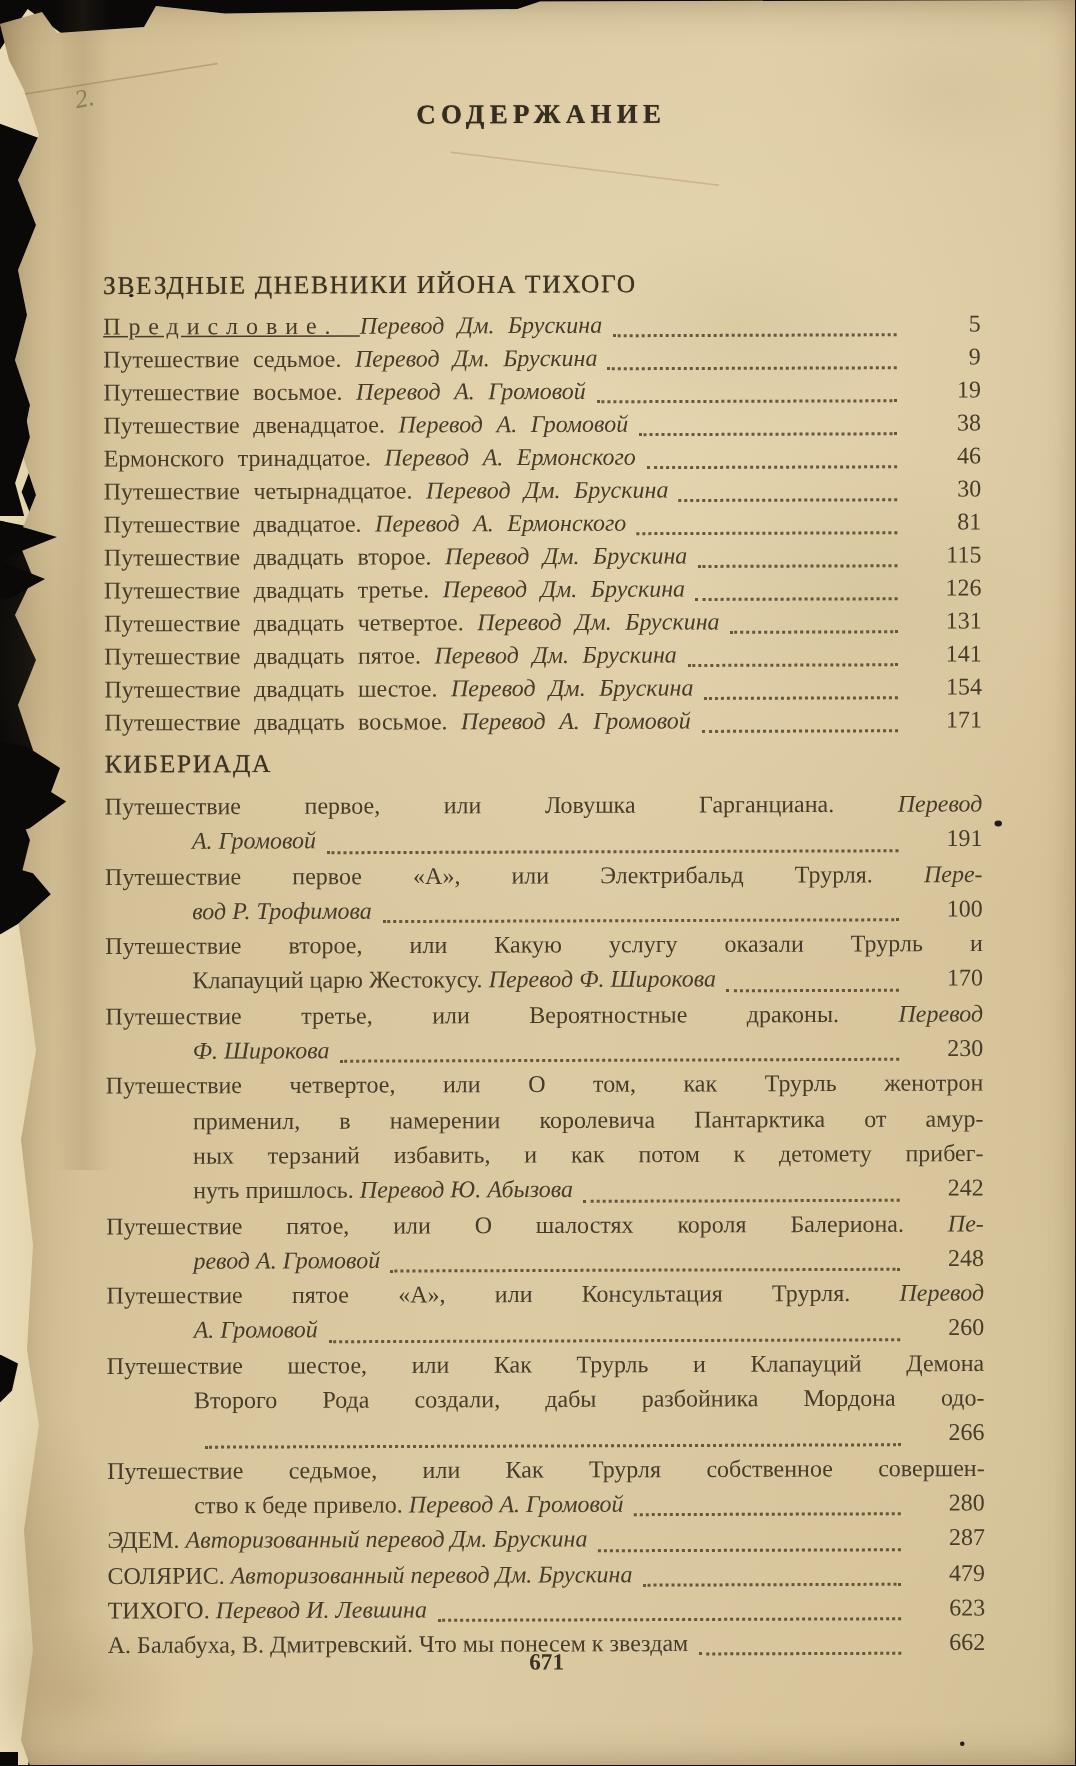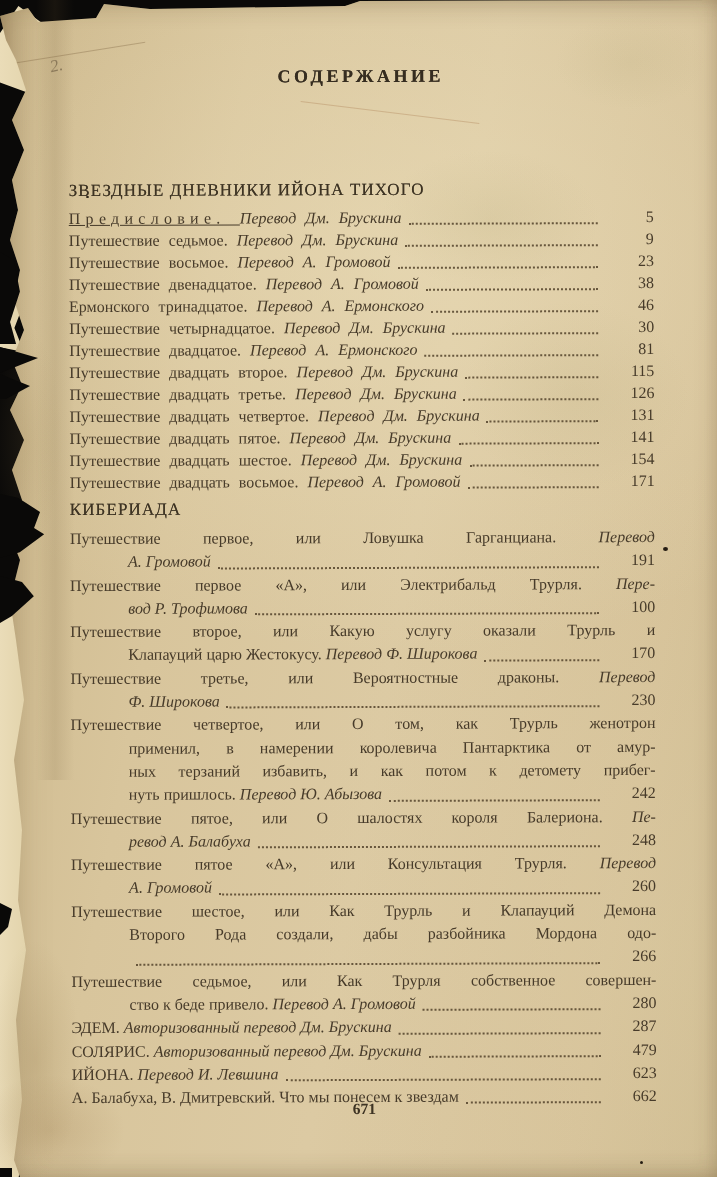--- a/index.html
+++ b/index.html
@@ -138,21 +138,21 @@
               <div class="line last">
                 <span class="txt"><span>Путешествие седьмое. </span><i>Перевод Дм. Брускина</i></span>
                 <span class="leader"></span>
                 <span class="pg">9</span>
               </div>
             </div>
             <div class="entry">
               <div class="line last">
                 <span class="txt"><span>Путешествие восьмое. </span><i>Перевод А. Громовой</i></span>
                 <span class="leader"></span>
-                <span class="pg">23</span>
+                <span class="pg">19</span>
               </div>
             </div>
             <div class="entry">
               <div class="line last">
                 <span class="txt"><span>Путешествие двенадцатое. </span><i>Перевод А. Громовой</i></span>
                 <span class="leader"></span>
                 <span class="pg">38</span>
               </div>
             </div>
             <div class="entry">
@@ -261,21 +261,21 @@
               <div class="line ind just"><span class="txt"><span>ных терзаний избавить, и как потом к детомету прибег-</span></span></div>
               <div class="line ind last">
                 <span class="txt"><span>нуть пришлось. </span><i>Перевод Ю. Абызова</i></span>
                 <span class="leader"></span>
                 <span class="pg">242</span>
               </div>
             </div>
             <div class="entry">
               <div class="line just"><span class="txt"><span>Путешествие пятое, или О шалостях короля Балериона. </span><i>Пе-</i></span></div>
               <div class="line ind last">
-                <span class="txt"><i>ревод А. Балабуха</i></span>
+                <span class="txt"><i>ревод А. Громовой</i></span>
                 <span class="leader"></span>
                 <span class="pg">248</span>
               </div>
             </div>
             <div class="entry">
               <div class="line just"><span class="txt"><span>Путешествие пятое «А», или Консультация Трурля. </span><i>Перевод</i></span></div>
               <div class="line ind last">
                 <span class="txt"><i>А. Громовой</i></span>
                 <span class="leader"></span>
                 <span class="pg">260</span>
@@ -306,21 +306,21 @@
             </div>
             <div class="entry">
               <div class="line last">
                 <span class="txt"><span>СОЛЯРИС. </span><i>Авторизованный перевод Дм. Брускина</i></span>
                 <span class="leader"></span>
                 <span class="pg">479</span>
               </div>
             </div>
             <div class="entry">
               <div class="line last">
-                <span class="txt"><span>ИЙОНА. </span><i>Перевод И. Левшина</i></span>
+                <span class="txt"><span>ТИХОГО. </span><i>Перевод И. Левшина</i></span>
                 <span class="leader"></span>
                 <span class="pg">623</span>
               </div>
             </div>
             <div class="entry">
               <div class="line last">
                 <span class="txt"><span>А. Балабуха, В. Дмитревский. Что мы понесем к звездам</span></span>
                 <span class="leader"></span>
                 <span class="pg">662</span>
               </div>

